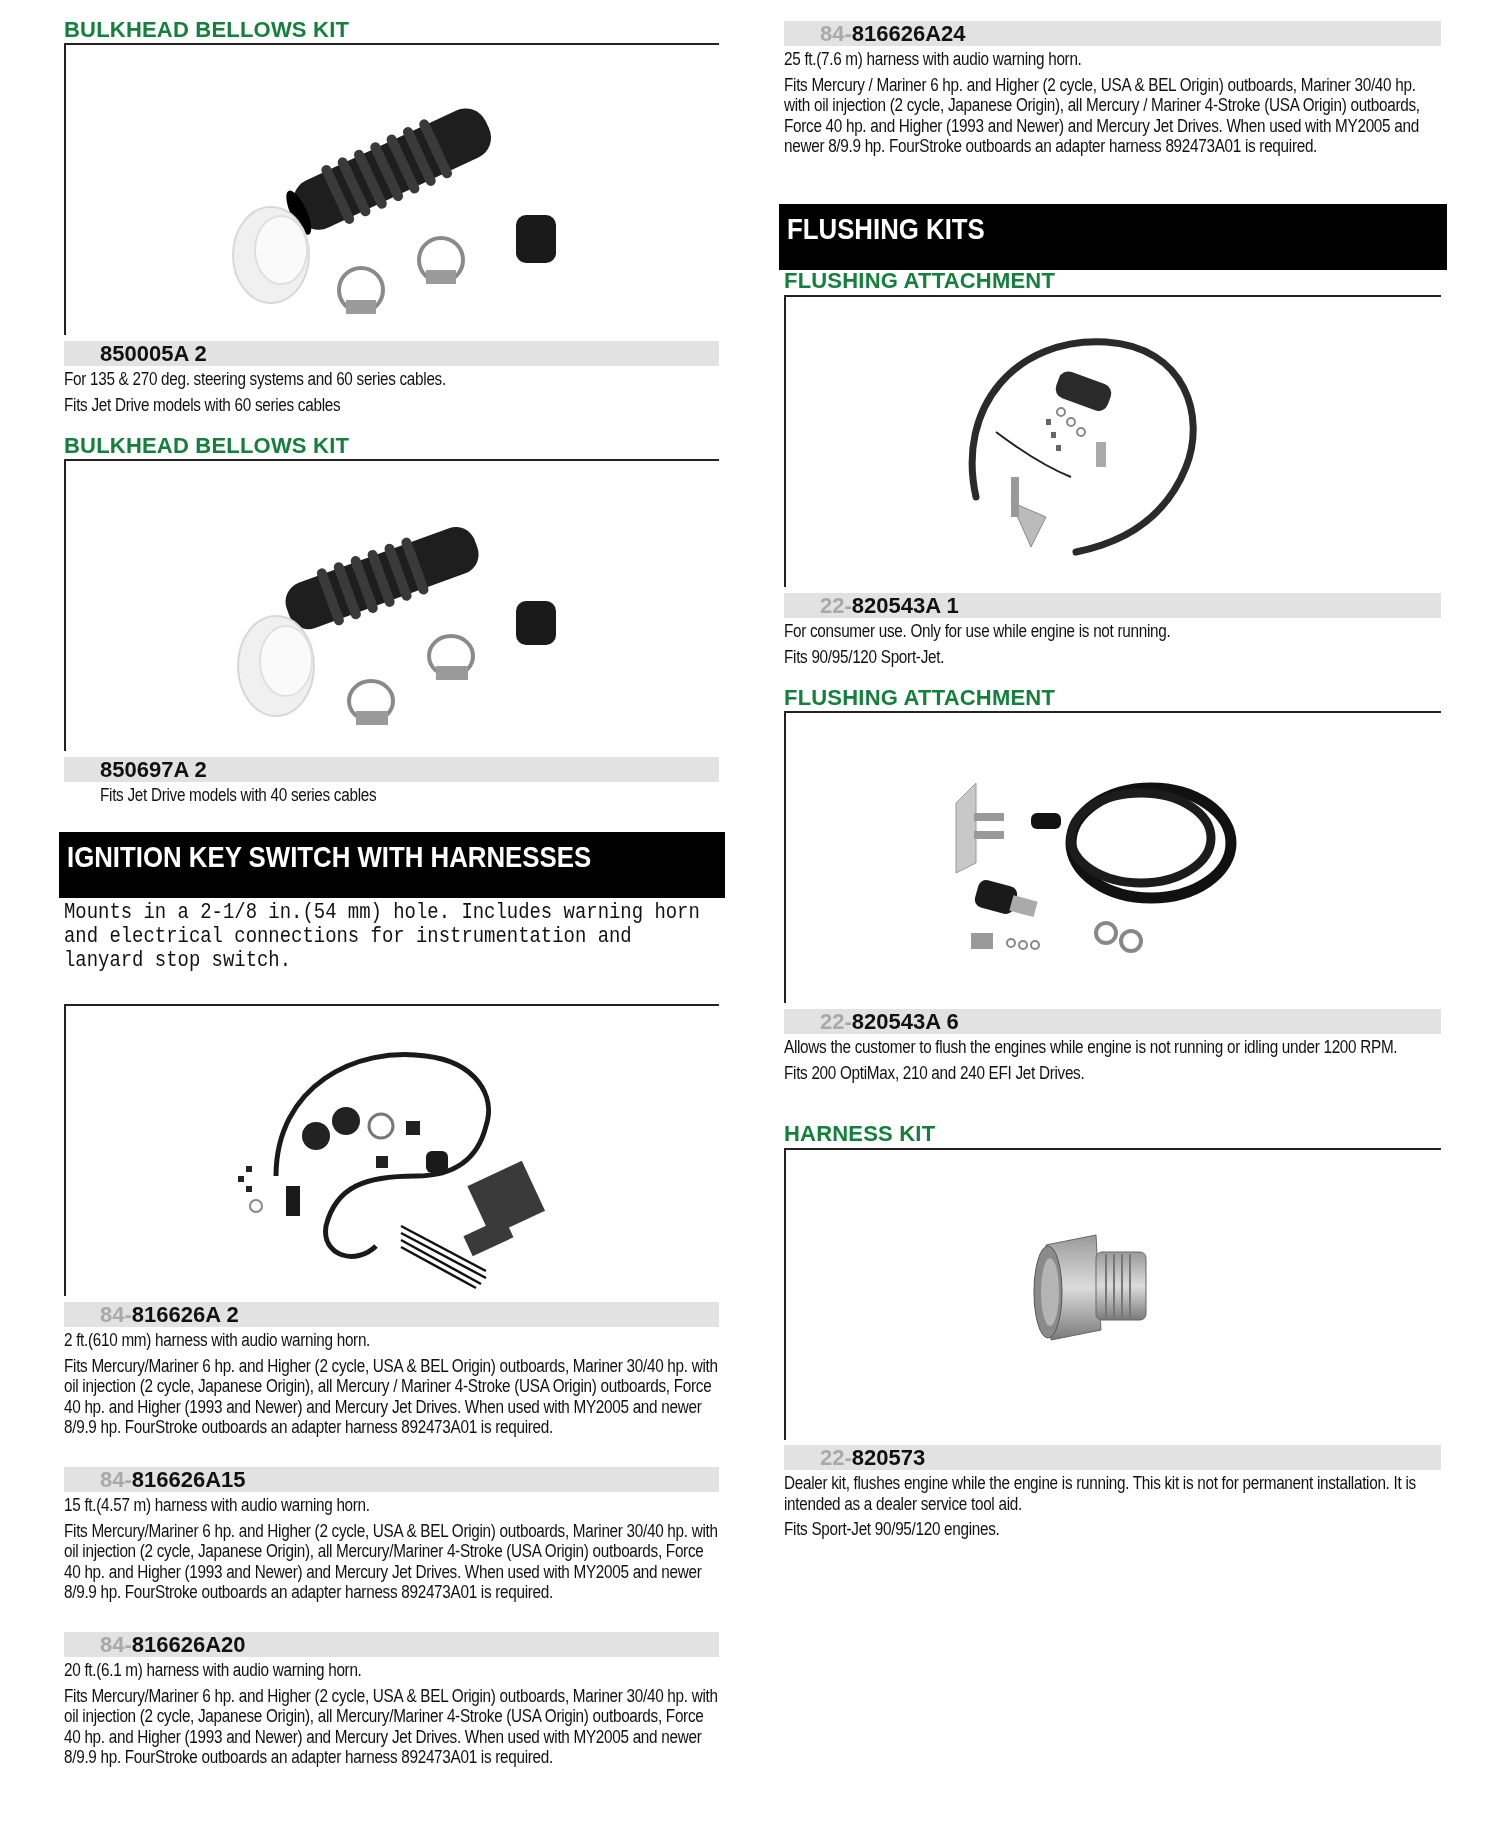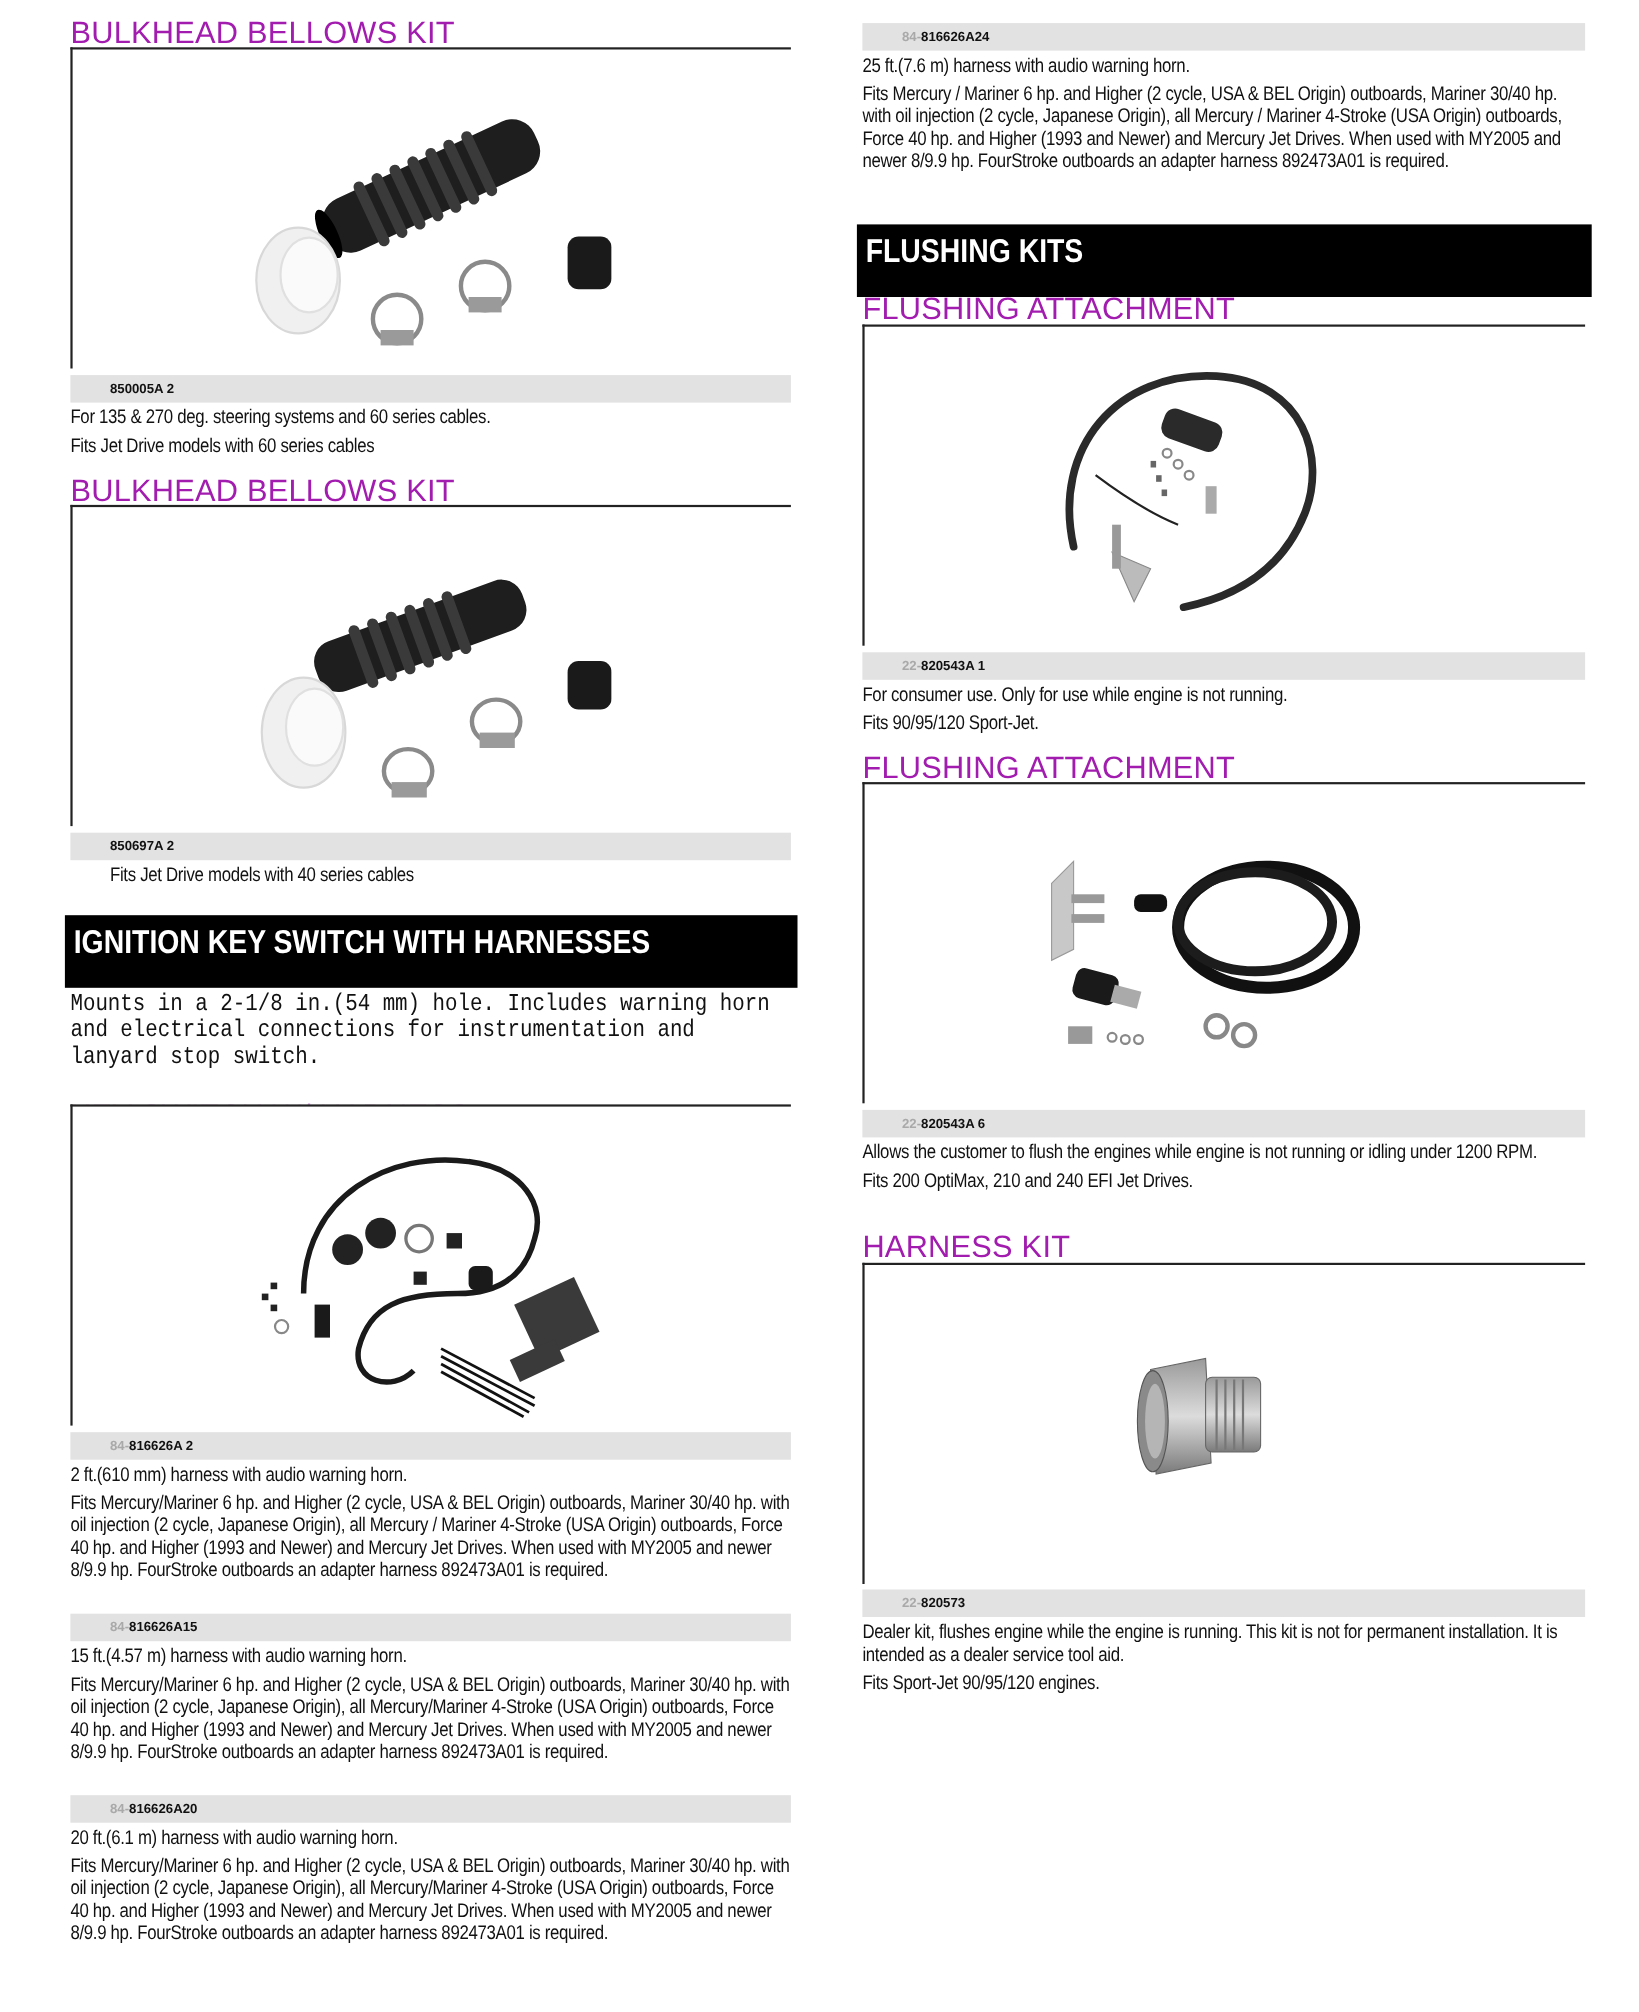--- a/index.html
+++ b/index.html
@@ -5,34 +5,34 @@
   * { box-sizing: border-box; margin: 0; padding: 0; }
   html, body { width: 1490px; height: 1829px; background: #ffffff; overflow: hidden; }
   body { position: relative; font-family: "Liberation Sans", sans-serif; color: #111; }
 
   .col { position: absolute; top: 0; }
   .col-left { left: 64px; width: 655px; }
   .col-right { left: 784px; width: 657px; }
 
   .sub-title {
     position: absolute; left: 0;
-    font-weight: normal; font-size: 28px; letter-spacing: 0.2px;
-    color: #a21caf; line-height: 26px; white-space: nowrap;
+    font-weight: bold; font-size: 22px; letter-spacing: 0.2px;
+    color: #15803d; line-height: 26px; white-space: nowrap;
   }
   .img-box {
     position: absolute; left: 0; right: 0;
     border-top: 2px solid #222; border-left: 2px solid #222;
     background: #fff; overflow: hidden;
   }
   .img-box svg { position: absolute; }
 
   .part-bar {
     position: absolute; left: 0; right: 0; height: 25px;
     background: #e2e2e2;
-    font-weight: bold; font-size: 12px; line-height: 25px;
+    font-weight: bold; font-size: 22px; line-height: 25px;
     padding-left: 36px; white-space: nowrap;
   }
   .part-prefix { color: #a9a9a9; }
   .part-main { color: #111; }
 
   .desc {
     position: absolute; left: 0; right: 0;
     font-family: "Liberation Sans", sans-serif;
     font-size: 18px; line-height: 20.5px; color: #111;
     transform-origin: 0 0;

